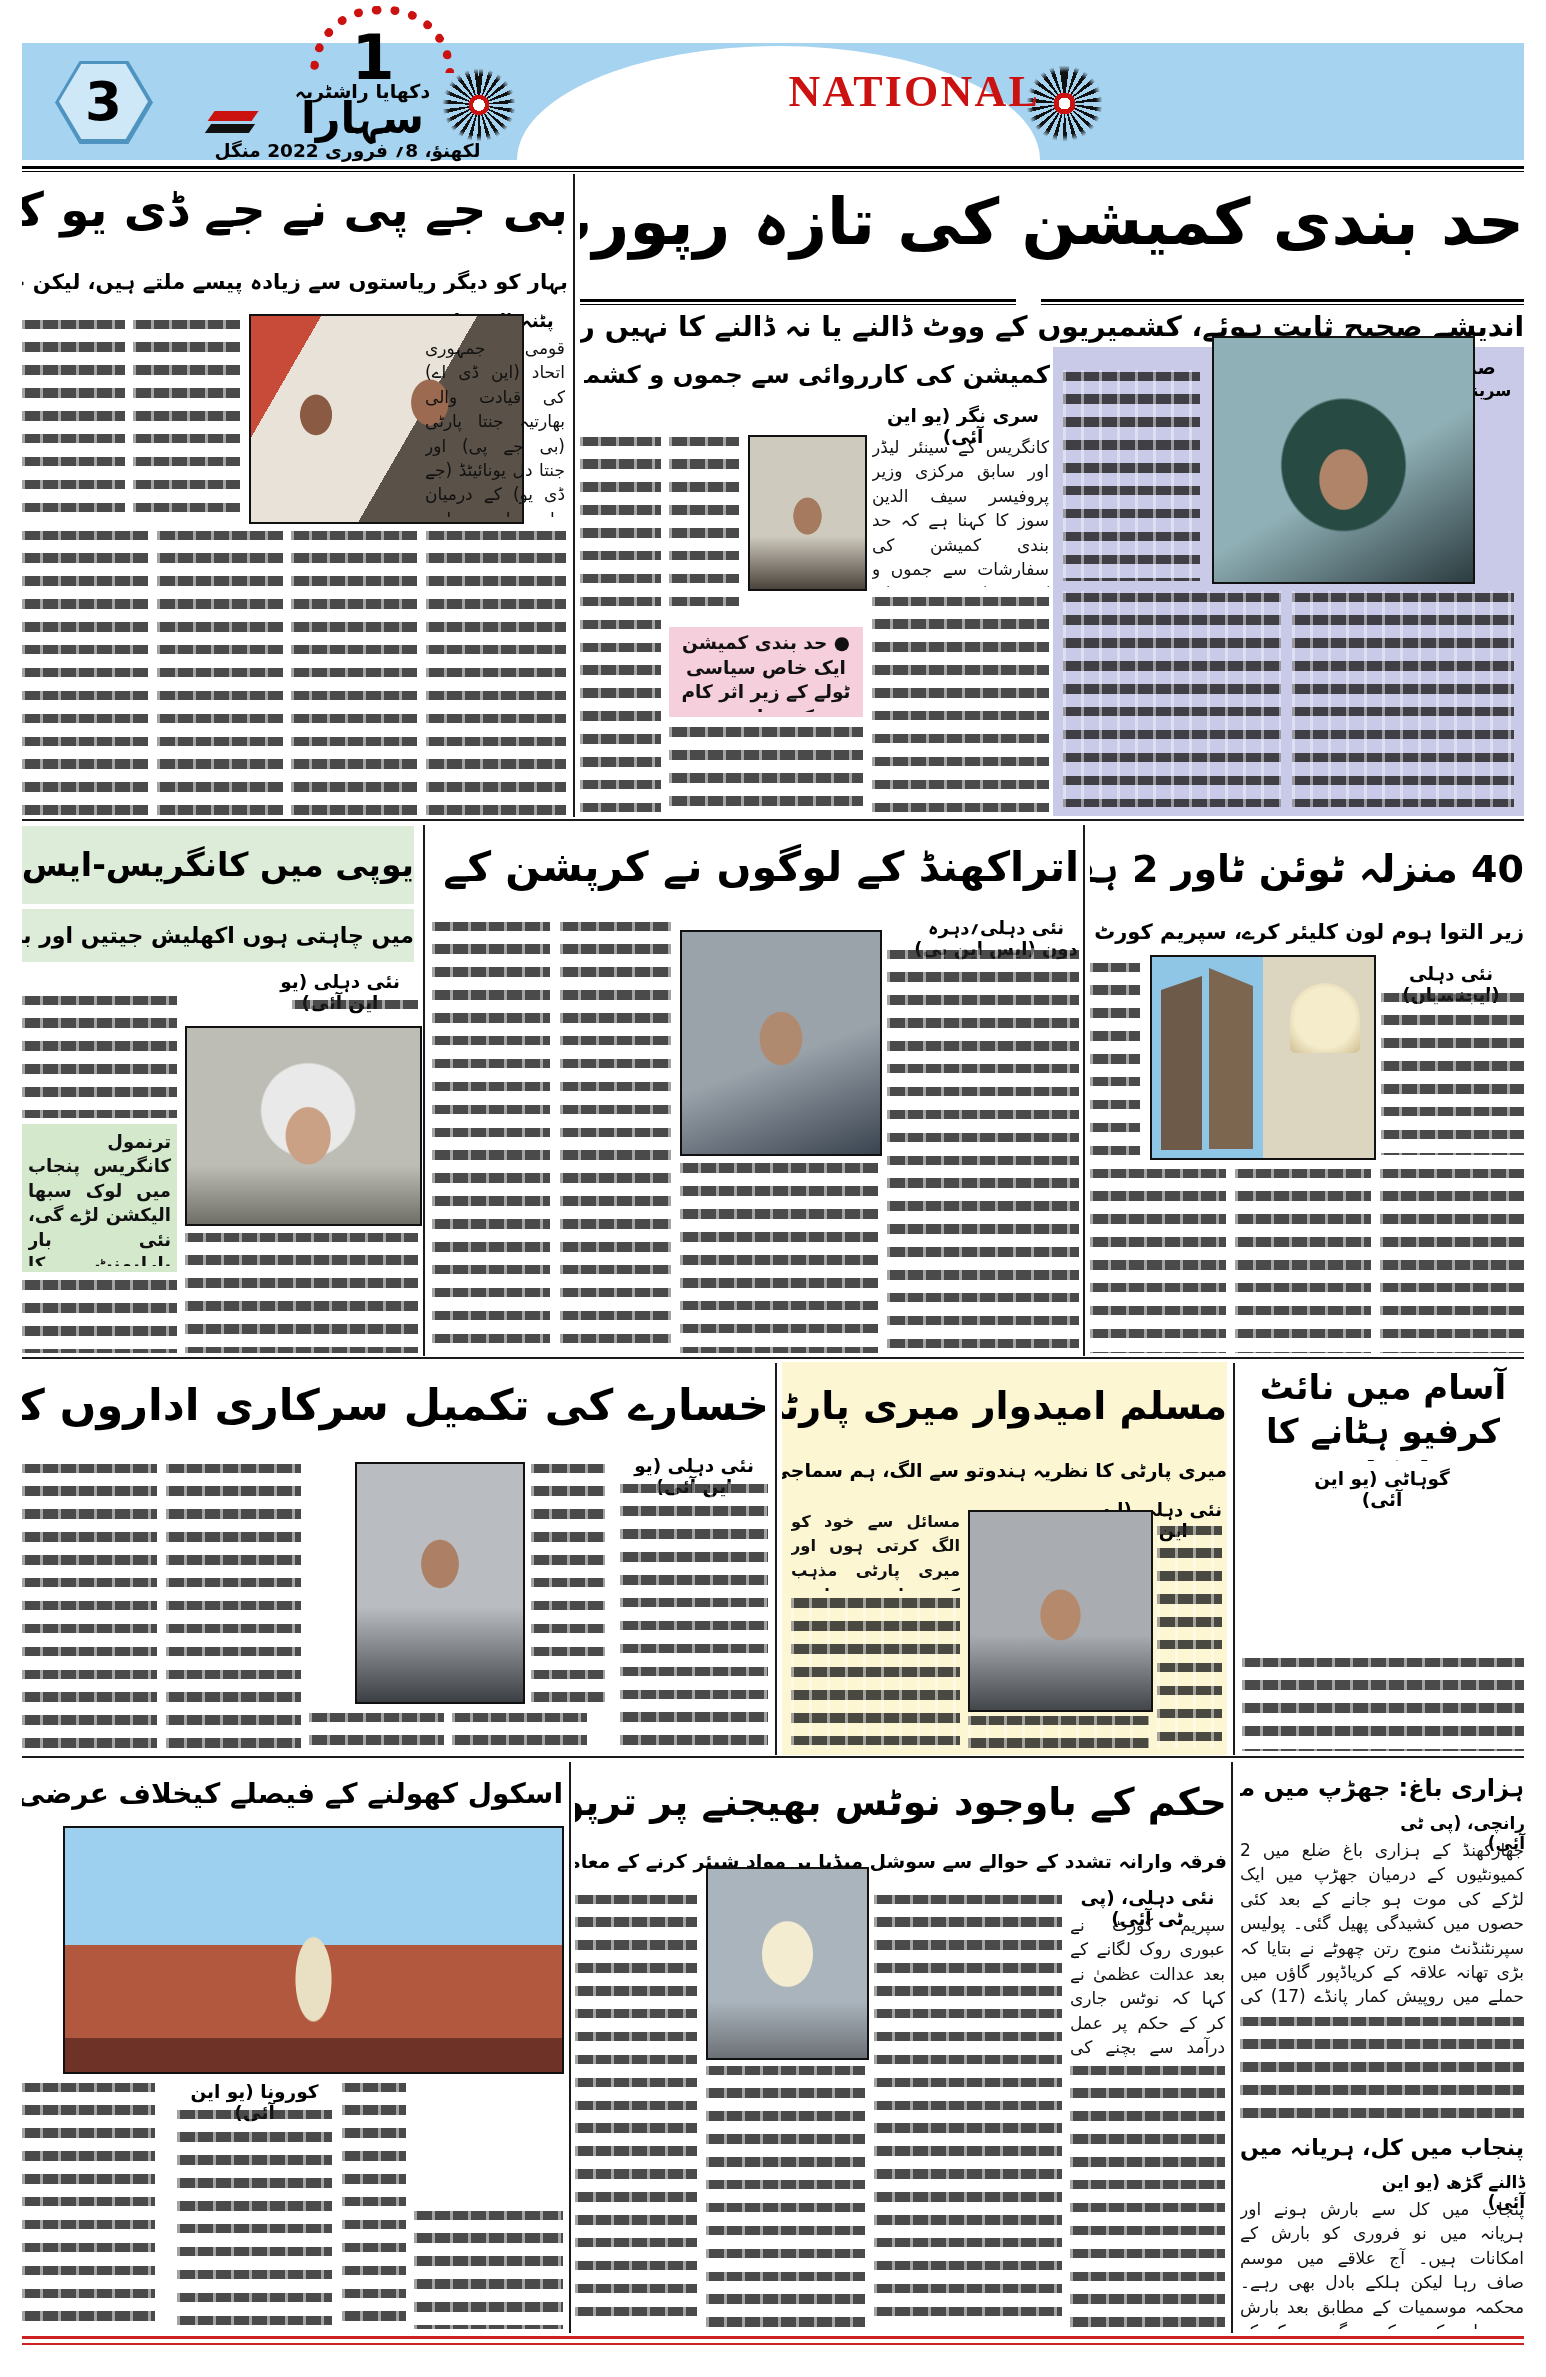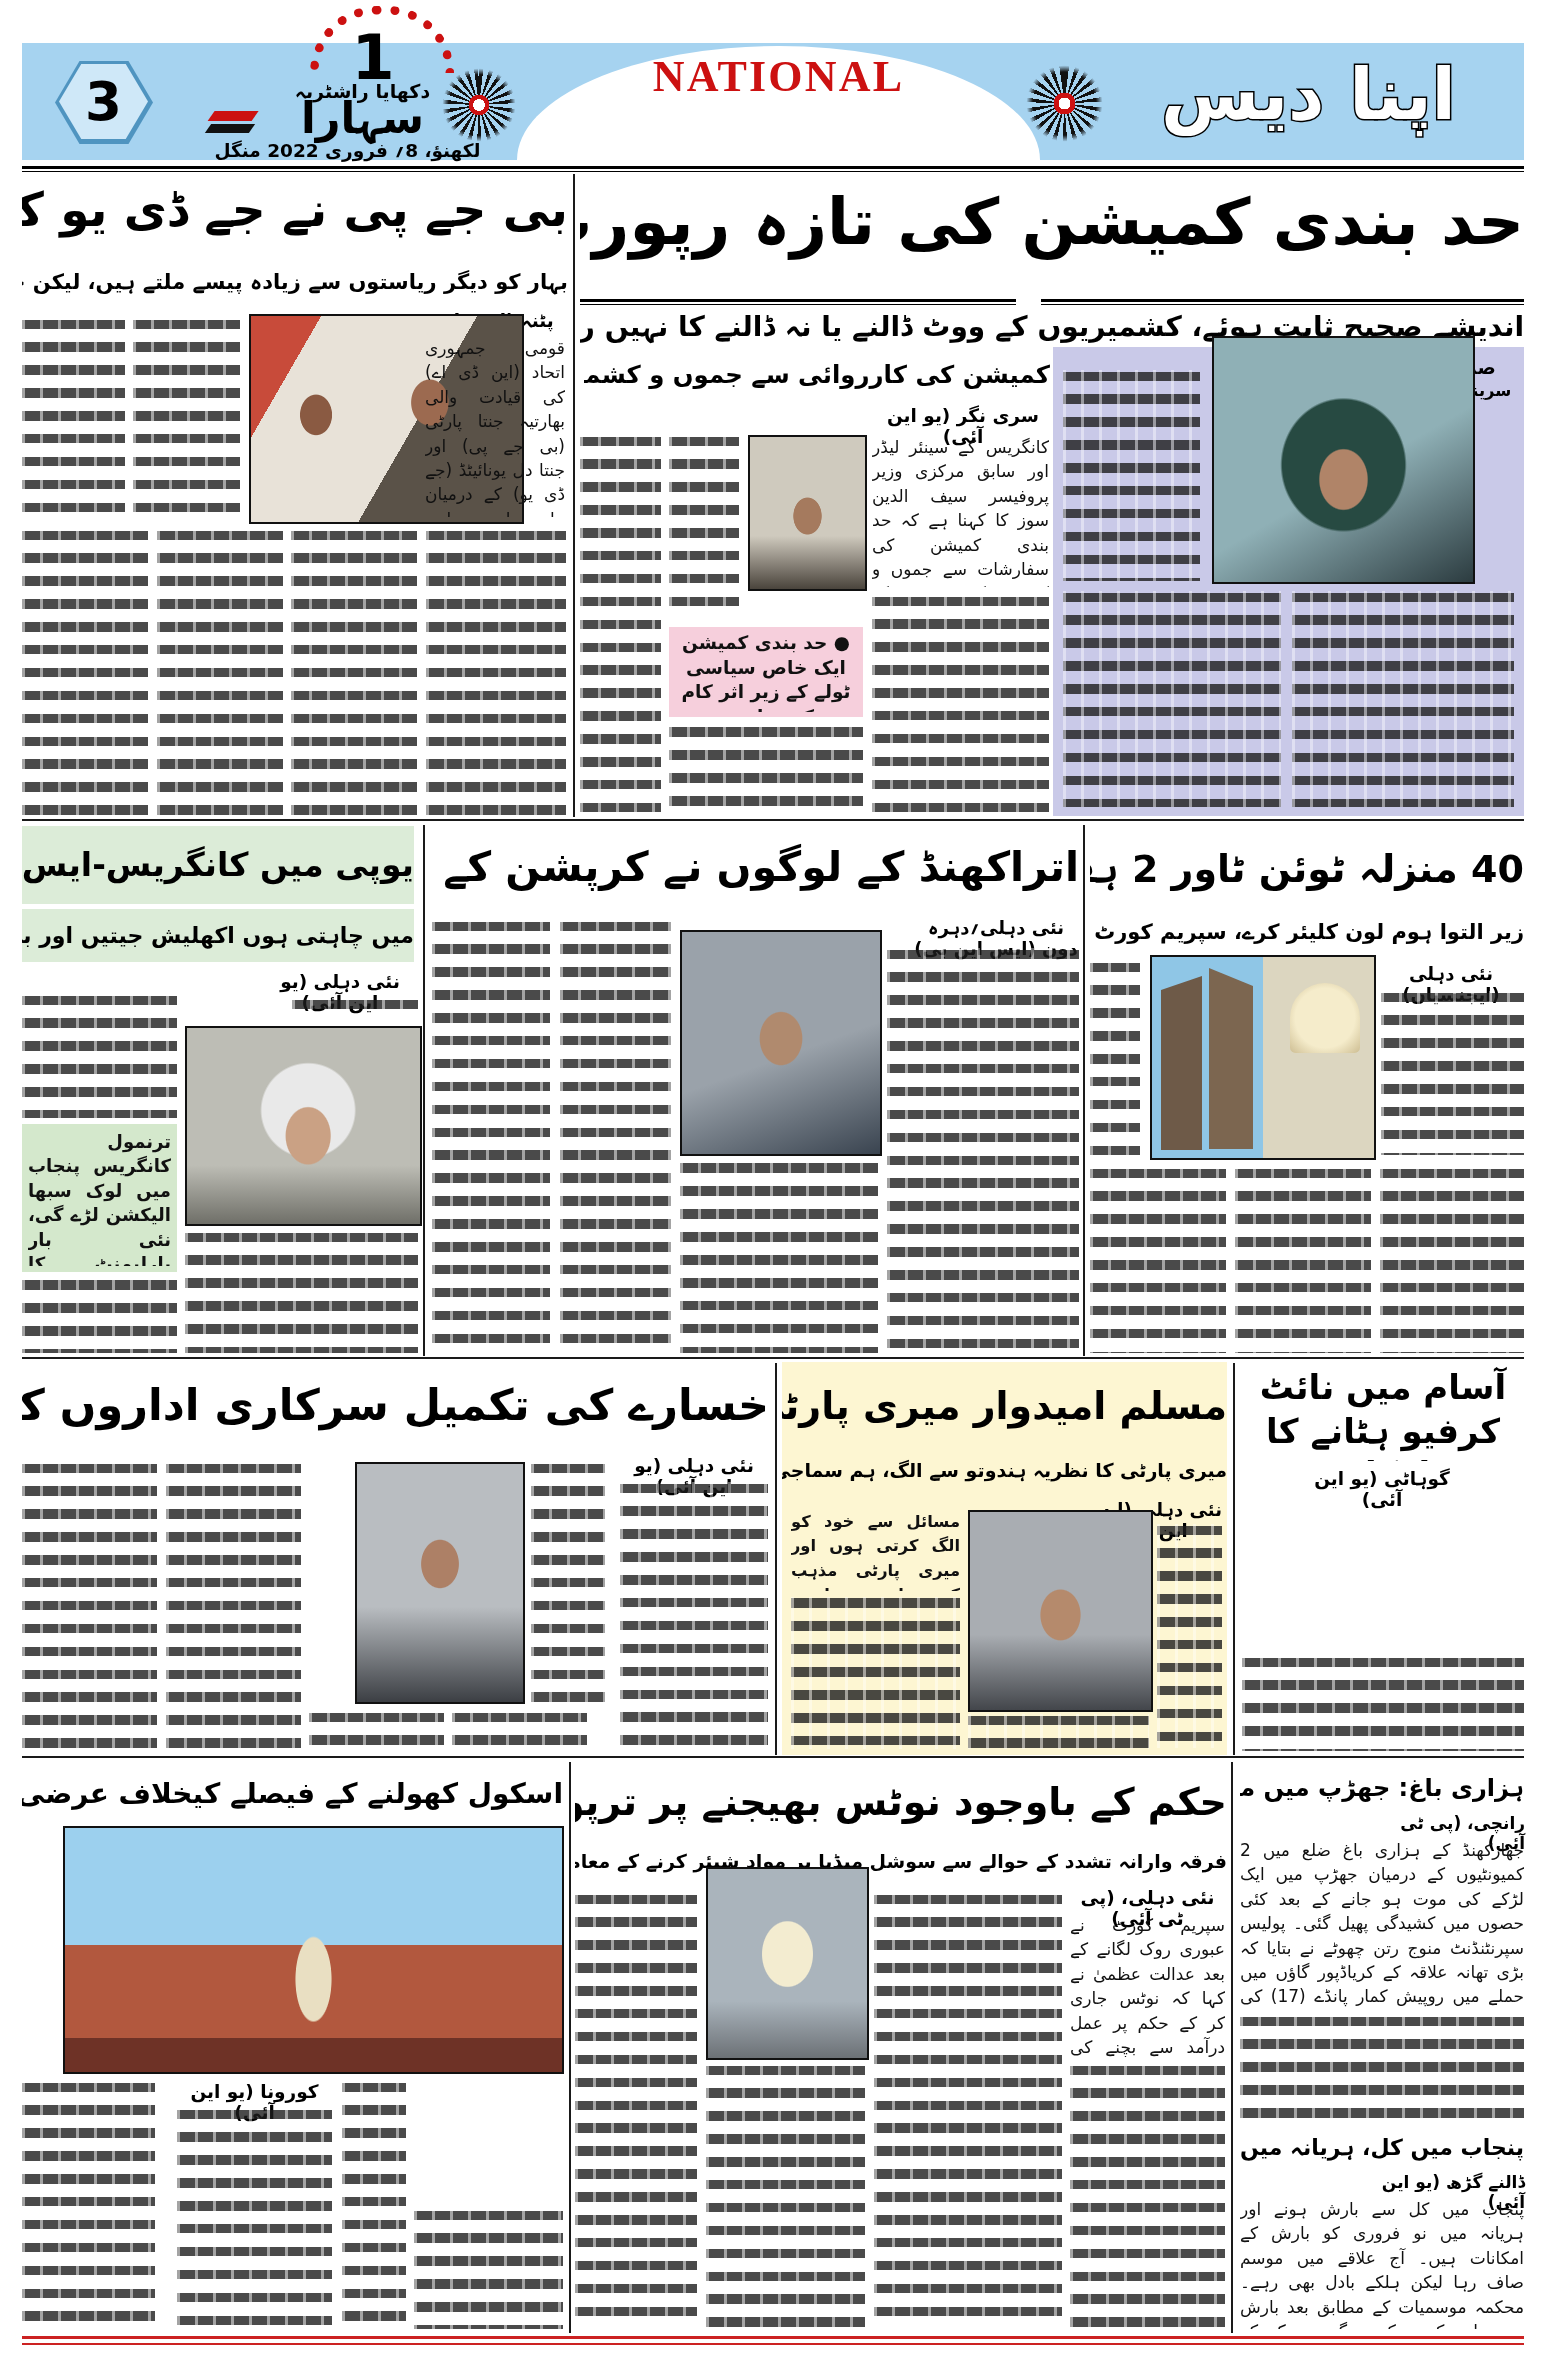--- a/index.html
+++ b/index.html
@@ -56,24 +56,23 @@
   <div class="abs" style="left:222px;top:80px;width:281px;text-align:center;direction:rtl;font-size:19px;font-weight:bold;color:#000;">دکھایا راشٹریہ</div>
   <div class="abs" style="left:222px;top:93px;width:281px;text-align:center;direction:rtl;font-size:43px;font-weight:bold;color:#000;">سہارا</div>
   <div class="abs" style="left:211px;top:111px;width:44px;height:10.3px;background:#cc1111;transform:skewX(-35deg);"></div>
   <div class="abs" style="left:208px;top:124px;width:44px;height:9px;background:#111;transform:skewX(-35deg);"></div>
   <div class="abs" style="left:185px;top:140px;width:325px;text-align:center;direction:rtl;font-size:18.5px;font-weight:bold;color:#000;">لکھنؤ، 8؍ فروری 2022 منگل</div>
 
   <div class="star" style="left:442px;top:68px;width:74px;height:74px;"></div>
   <div class="star" style="left:1026px;top:65px;width:77px;height:77px;"></div>
 
   <div class="arc">
-    <div style="margin-top:5px;font-family:'Liberation Serif',serif;font-weight:bold;font-size:44px;color:#cc1111;letter-spacing:2.2px;">NATIONAL</div>
+    <div style="margin-top:20px;font-family:'Liberation Serif',serif;font-weight:bold;font-size:44px;color:#cc1111;letter-spacing:2.2px;text-align:right;">NATIONAL</div>
   </div>
 
-  <div class="abs stroked" style="left:1109px;top:53px;width:399px;text-align:center;direction:rtl;font-size:71px;font-weight:bold;">اپنا دیس</div>
 
   <div class="rule2" style="left:22px;top:166px;width:1502px;"></div>
 
   <div class="vr" style="left:573px;top:174px;height:643px;"></div>
 
   <div class="h" style="left:22px;top:180px;width:546px;height:83px;font-size:47px;">بی جے پی نے جے ڈی یو کو دکھایا آئینہ</div>
   <div class="h" style="left:22px;top:269px;width:546px;height:35px;font-size:21px;">بہار کو دیگر ریاستوں سے زیادہ پیسے ملتے ہیں، لیکن خرچ نہیں ہو پاتے: جیسوال</div>
   <div class="by" style="left:418px;top:310px;width:148px;">پٹنہ (ایس این بی)</div>
   <div class="photo" style="left:249px;top:314px;width:271px;height:206px;background:
         radial-gradient(41px 52px at 24% 48%, #8a5a42 0 38%, rgba(0,0,0,0) 40%),

